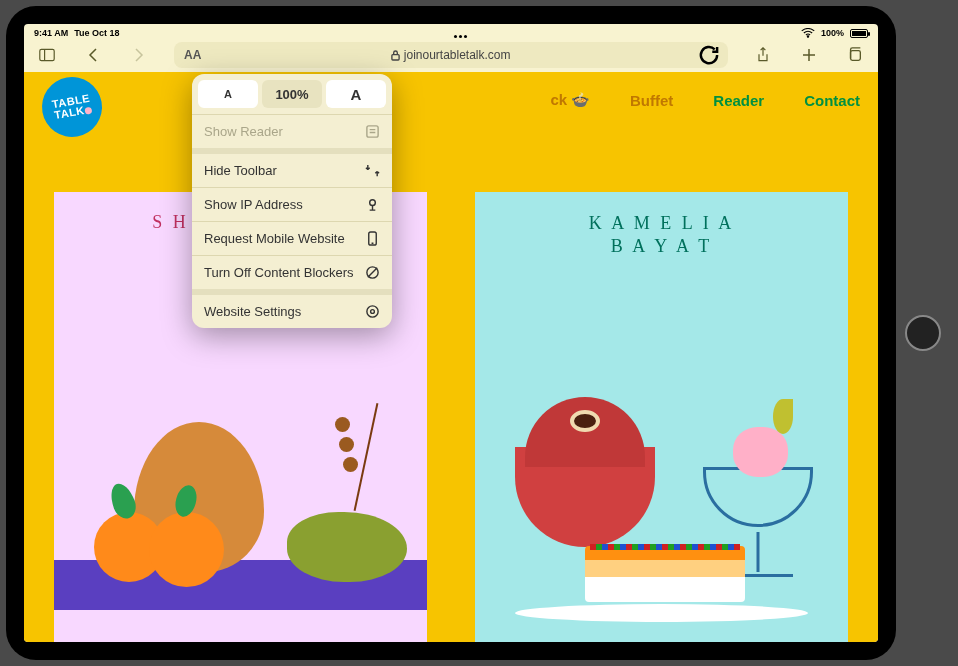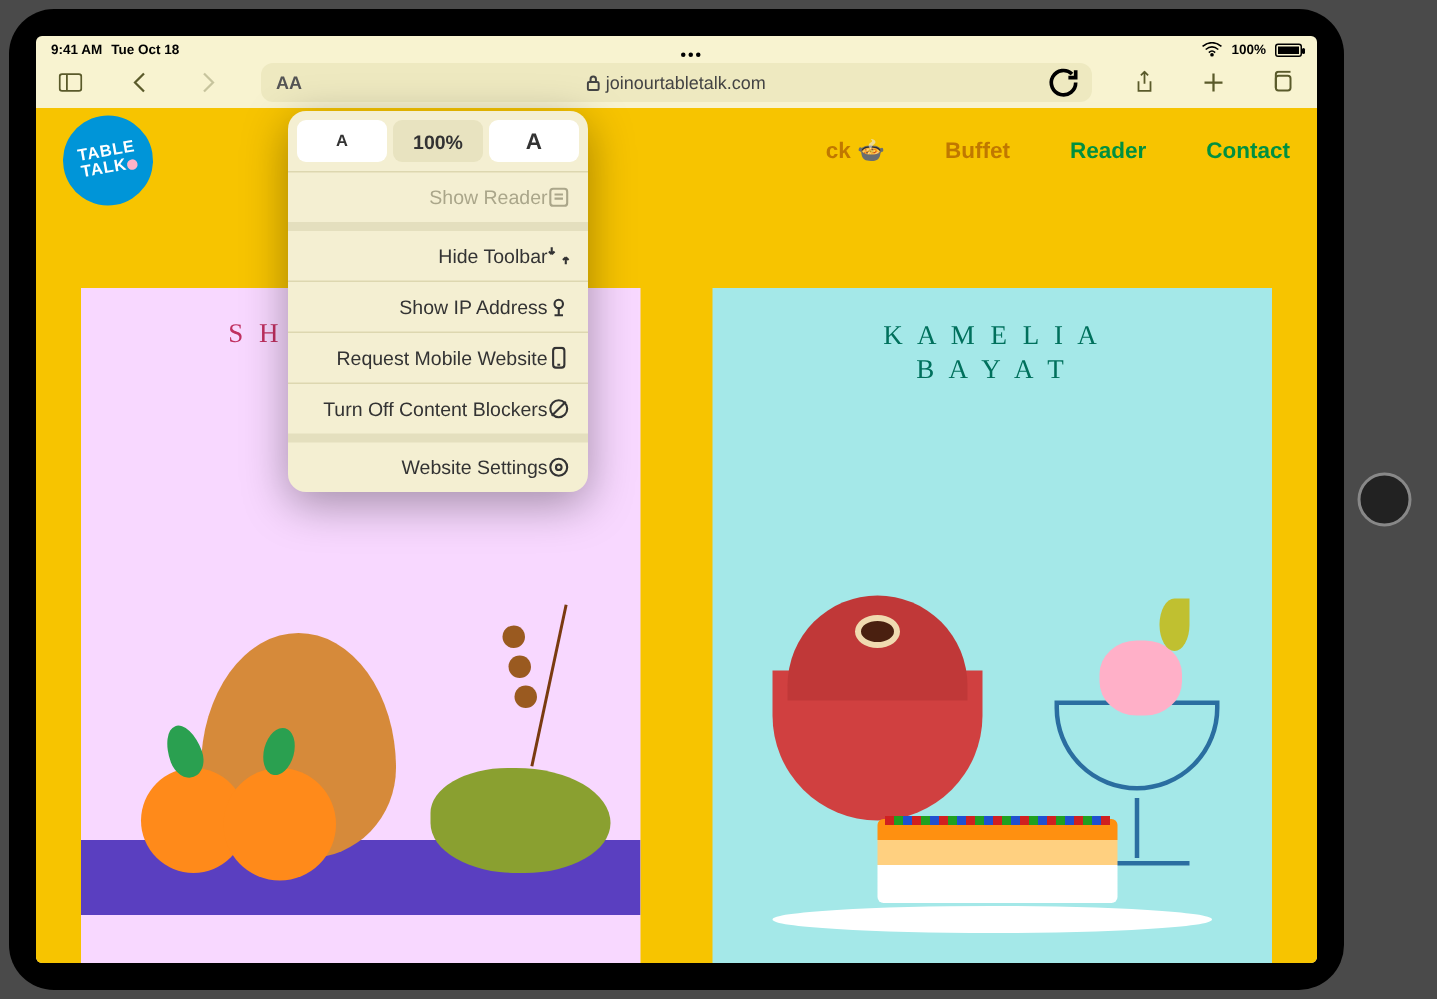--- a/index.html
+++ b/index.html
@@ -199,21 +199,21 @@
     display:flex; align-items:center; justify-content:center;
     background:#fff;
     border-radius:6px;
     font-weight:600;
     color:#333;
   }
   .pop-zoom .zoom-mid { background:#e8e3c0; }
   .pop-row {
     display:flex;
     align-items:center;
-    justify-content:flex-end;
+    justify-content:space-between;
     padding: 9px 12px;
     border-bottom: 1px solid #ddd7b0;
     color:#333;
   }
   .pop-row.disabled { color:#aaa68a; }
   .pop-row.sep { border-bottom: 6px solid #e4dfbe; }
   .pop-row .sub { display:block; font-size:10px; color:#998; margin-top:2px;}
   .pop-row svg { width:15px; height:15px; flex-shrink:0; }
   .pop-row:last-child { border-bottom:none; }
 

